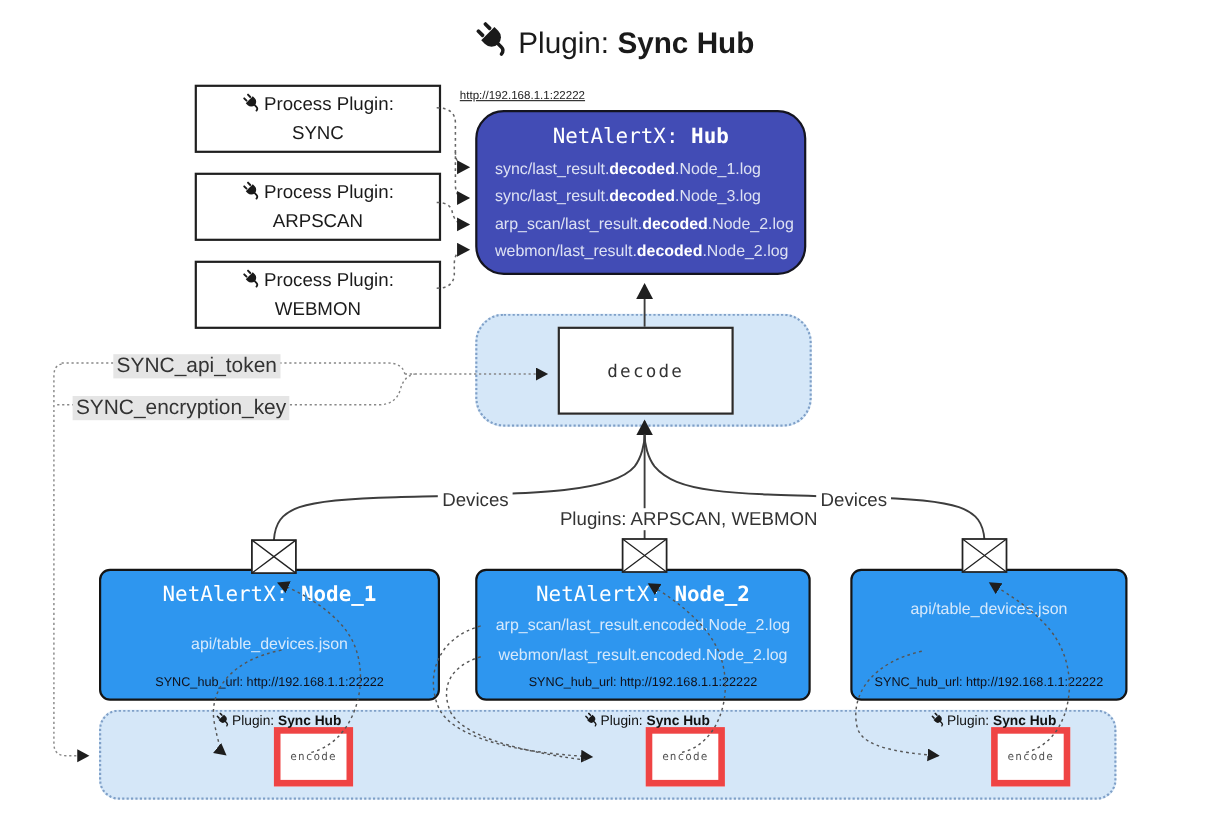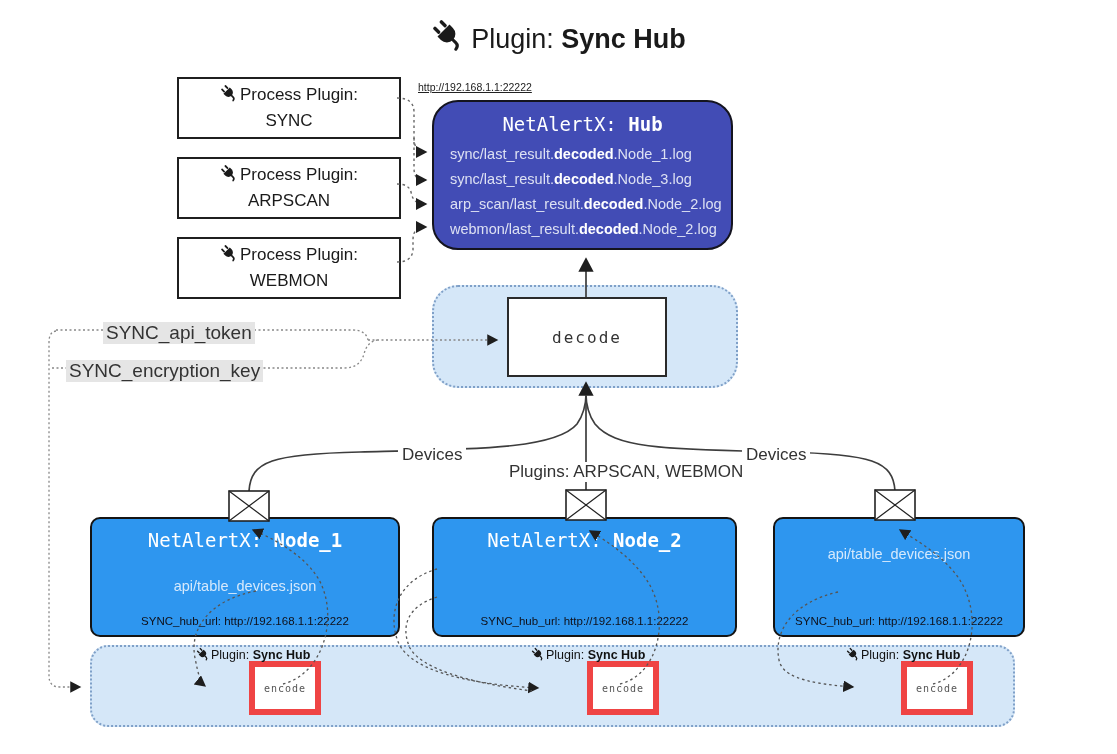--- a/index.html
+++ b/index.html
@@ -140,20 +140,24 @@
   <div class="abs node" style="left:90px;width:310px;">
     <div class="node-title"><span>NetAlertX:</span> <b>Node_1</b></div>
     <div class="n1lines">
       <div class="node-line">api/table_devices.json</div>
     </div>
     <div class="node-url">SYNC_hub_url: http://192.168.1.1:22222</div>
   </div>
 
   <div class="abs node" style="left:432px;width:305px;">
     <div class="node-title"><span>NetAlertX:</span> <b>Node_2</b></div>
+    <div class="n2lines">
+      <div class="node-line">arp_scan/last_result.encoded.Node_2.log</div>
+      <div class="node-line">webmon/last_result.encoded.Node_2.log</div>
+    </div>
     <div class="node-url">SYNC_hub_url: http://192.168.1.1:22222</div>
   </div>
 
   <div class="abs node" style="left:773px;width:252px;">
     <div class="n1lines">
       <div class="node-line">api/table_devices.json</div>
     </div>
     <div class="node-url">SYNC_hub_url: http://192.168.1.1:22222</div>
   </div>
 

